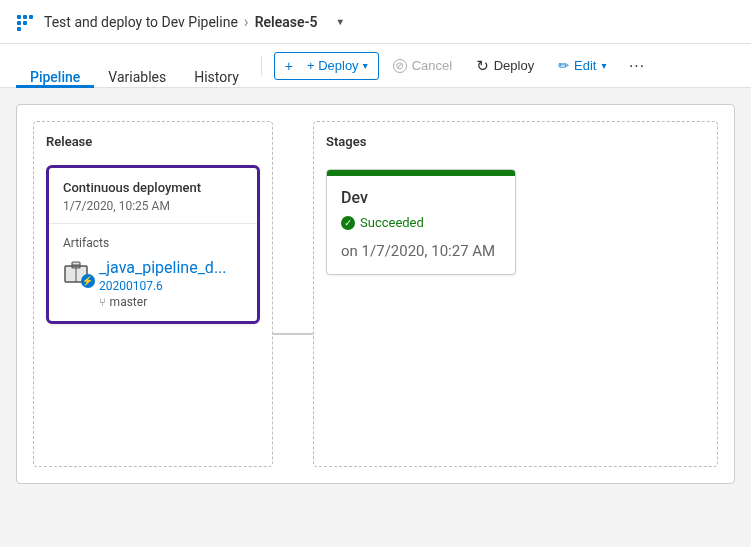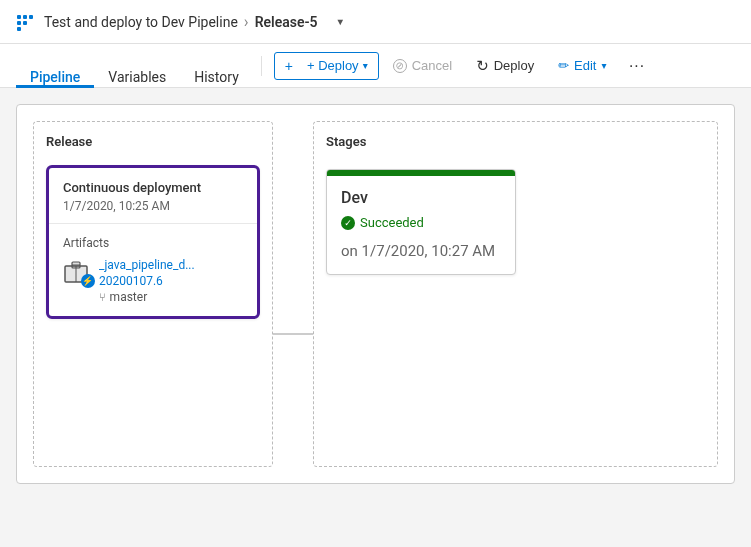--- a/index.html
+++ b/index.html
@@ -212,21 +212,21 @@
       align-items: center;
       justify-content: center;
       color: white;
       font-size: 9px;
       font-weight: bold;
     }
     .artifact-details {
       flex: 1;
     }
     .artifact-name {
-      font-size: 12px;
+      font-size: 16px;
       color: #0078d4;
       cursor: pointer;
     }
     .artifact-version {
       font-size: 12px;
       color: #0078d4;
       cursor: pointer;
       margin-top: 2px;
     }
     .artifact-branch {

